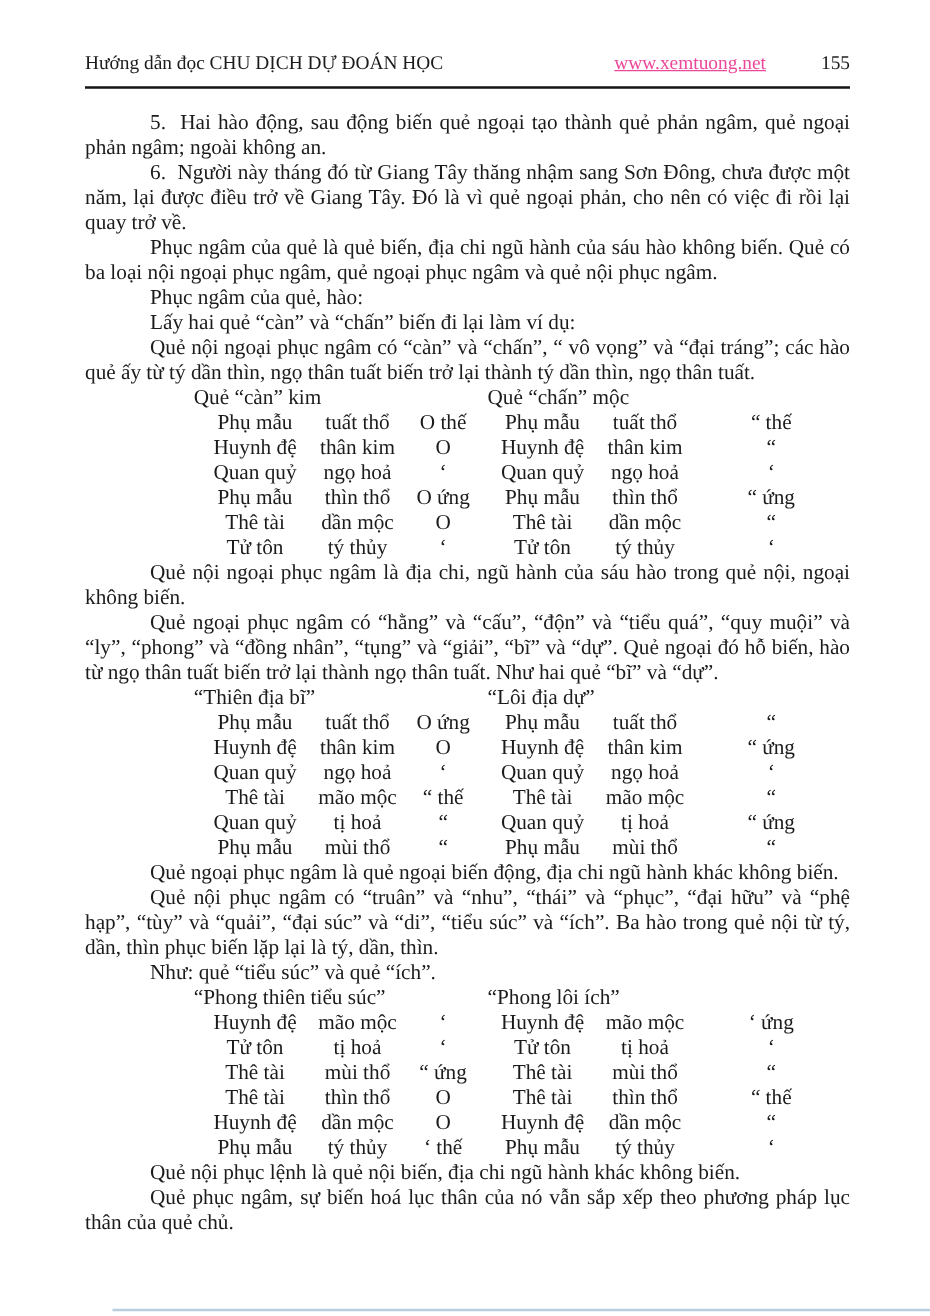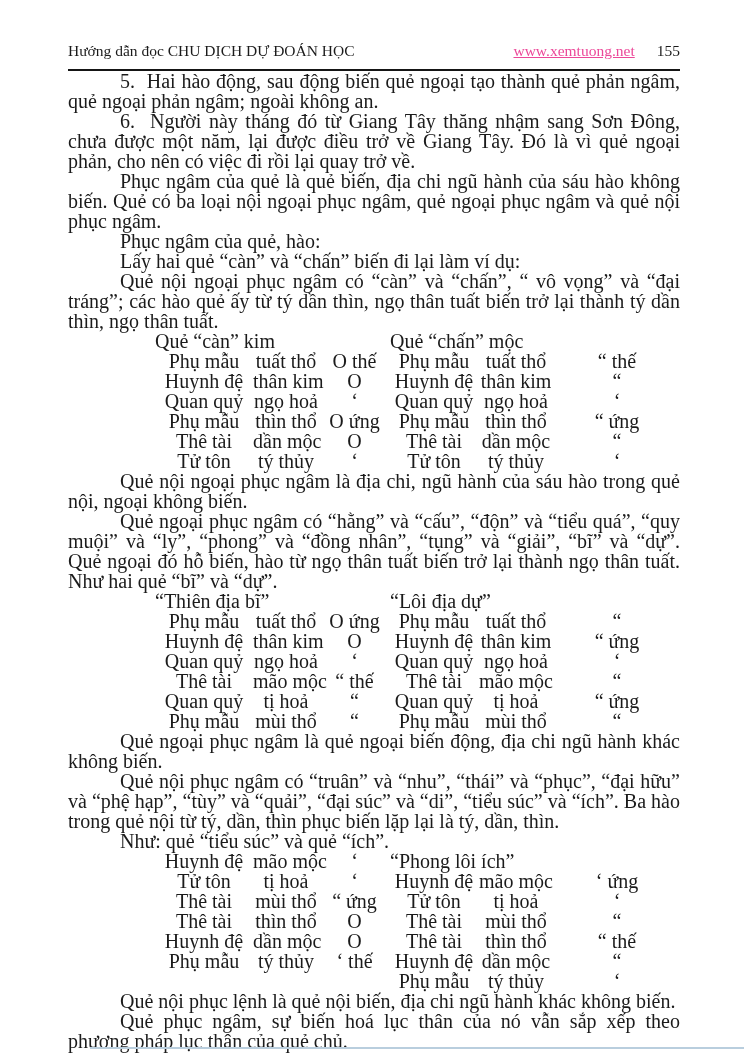--- a/index.html
+++ b/index.html
@@ -21,29 +21,30 @@
     align-items: baseline;
     font-size: 15.5px;
     white-space: nowrap;
   }
   .header-title { flex: 1; }
   .header-link {
     color: #ec4899;
     text-decoration: underline;
     cursor: pointer;
   }
-  .header-page-number { margin-left: 22px; }
+  .header-page-number { margin-left: 44px; }
   .header-rule {
     border: none;
     border-top: 2px solid #151515;
     margin: 9px 0 0 0;
   }
   
   .body-text {
-    font-size: 20px;
+    margin-top: 17px;
+    font-size: 17px;
     line-height: 20px;
     text-align: justify;
   }
   .body-text p {
     margin: 0;
     text-indent: 52px;
   }
   
   .hex-pair {
     display: flex;
@@ -239,20 +240,21 @@
           </div>
       </div>
     </div>
 
     <p>Quẻ ngoại phục ngâm là quẻ ngoại biến động, địa chi ngũ hành khác không biến.</p>
     <p>Quẻ nội phục ngâm có “truân” và “nhu”, “thái” và “phục”, “đại hữu” và “phệ hạp”, “tùy” và “quải”, “đại súc” và “di”, “tiểu súc” và “ích”. Ba hào trong quẻ nội từ tý, dần, thìn phục biến lặp lại là tý, dần, thìn.</p>
     <p>Như: quẻ “tiểu súc” và quẻ “ích”.</p>
 
     <div class="hex-pair">
       <div class="hex-panel-left">
+        <div class="hex-title">“Phong thiên tiểu súc”</div>
         <div>
             <div class="hex-row">
               <span class="hc hc0">Huynh đệ</span>
               <span class="hc hc1">mão mộc</span>
               <span class="hc hc2">‘</span>
             </div>
             <div class="hex-row">
               <span class="hc hc0">Tử tôn</span>
               <span class="hc hc1">tị hoả</span>
               <span class="hc hc2">‘</span>

